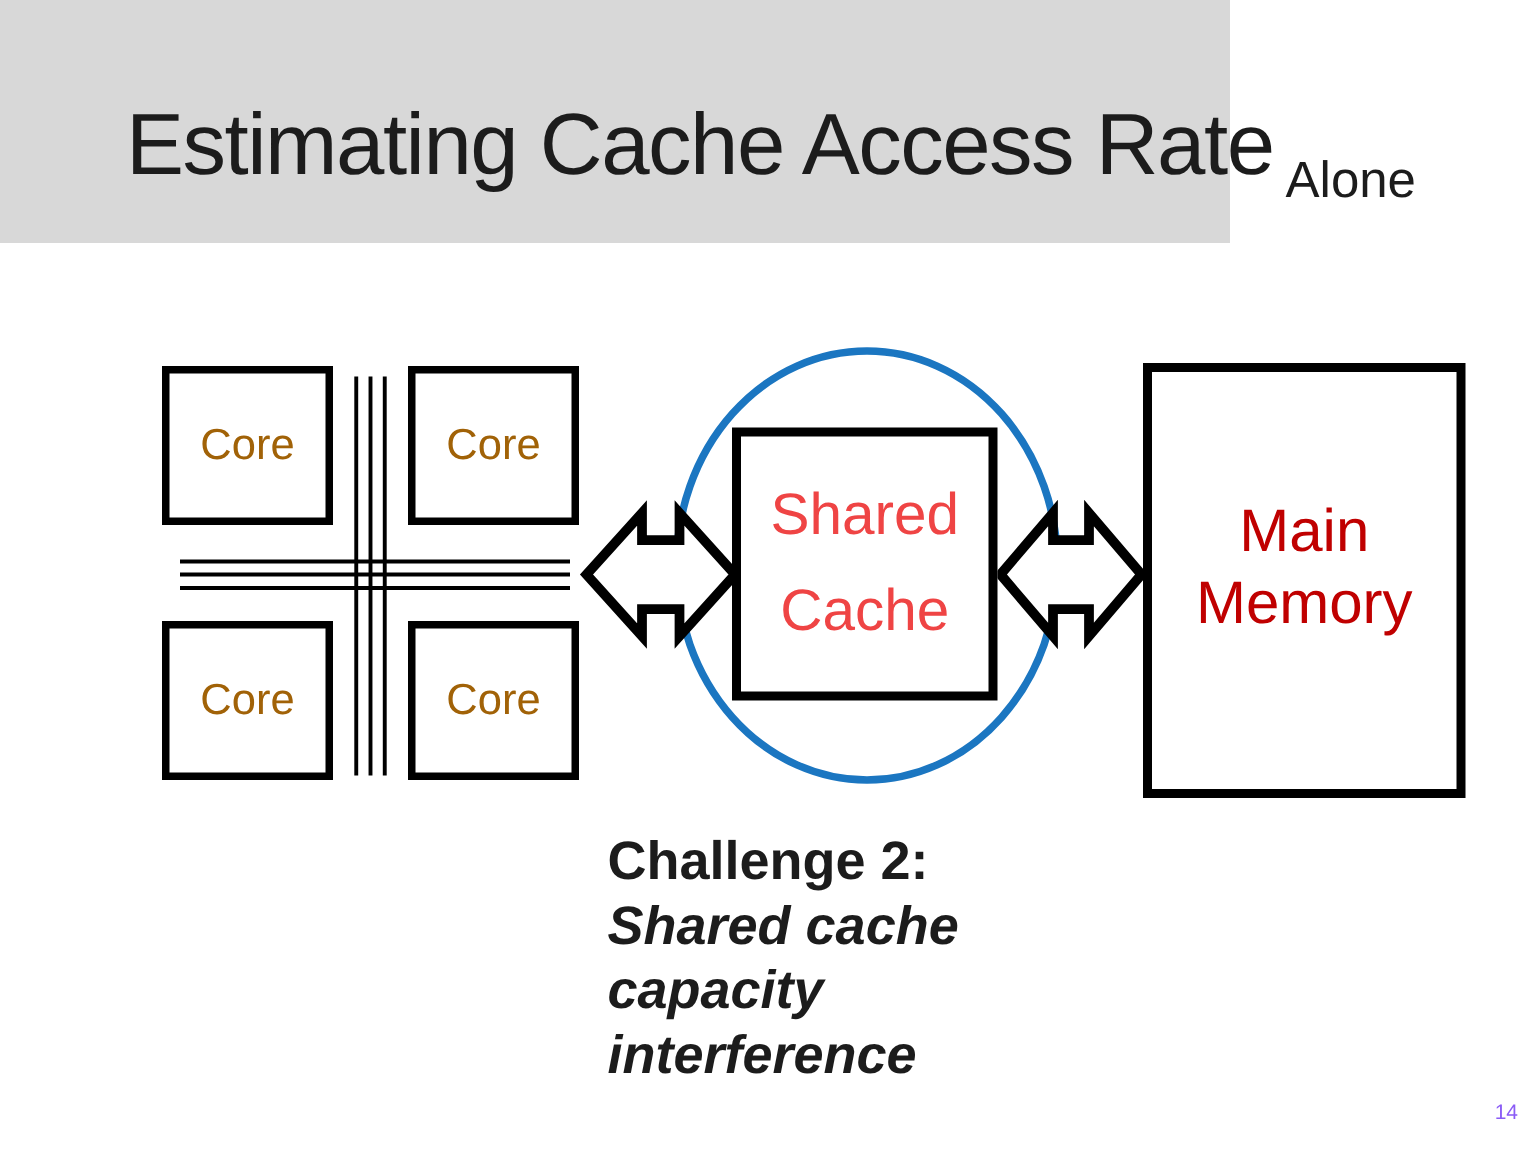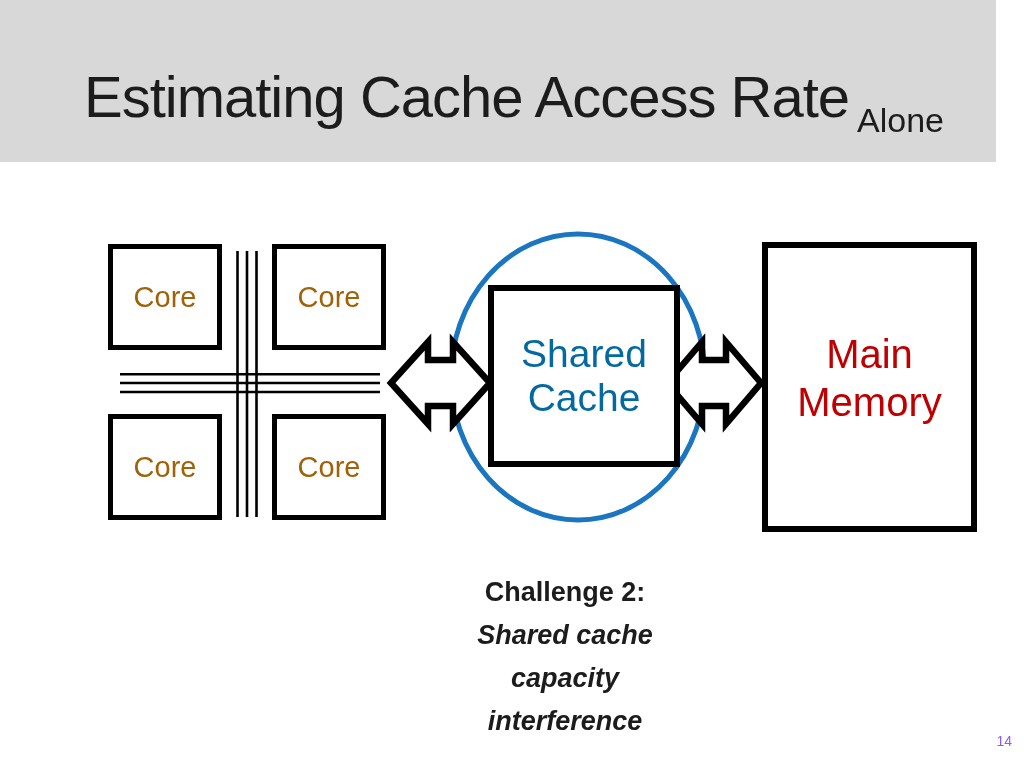--- a/index.html
+++ b/index.html
@@ -11,21 +11,21 @@
     width: 1024px;
     height: 768px;
     background: #ffffff;
     overflow: hidden;
   }
 
   
   .header {
     position: absolute;
     left: 0; top: 0;
-    width: 996px; height: 162px;
+    width: 820px; height: 162px;
     background: #d8d8d8;
   }
   .title {
     position: absolute;
     left: 84px; top: 68px;
     font-size: 58px;
     line-height: 58px;
     font-weight: 400;
     letter-spacing: -1px;
     color: #1c1c1c;
@@ -60,46 +60,46 @@
     width: 114px; height: 106px;
     font-size: 29px;
   }
   .core-tl { left: 108px; top: 244px; }
   .core-tr { left: 272px; top: 244px; }
   .core-bl { left: 108px; top: 414px; }
   .core-br { left: 272px; top: 414px; }
 
   .shared-cache-box {
     left: 488px; top: 285px;
-    width: 192px; height: 182px;
+    width: 177px; height: 182px;
     border-width: 6px;
     font-size: 39px;
-    line-height: 44px;
-    color: #0369a1;
+    line-height: 64px;
+    color: #ef4444;
     white-space: pre-line;
   }
   .main-memory-box {
     left: 762px; top: 242px;
     width: 215px; height: 290px;
     border-width: 6px;
     font-size: 40px;
     line-height: 48px;
     color: #c00000;
     white-space: pre-line;
     padding-bottom: 18px;
   }
 
   
   .caption {
     position: absolute;
-    left: 405px; top: 571px;
+    left: 405px; top: 552px;
     width: 320px;
-    text-align: center;
+    text-align: left;
     color: #1c1c1c;
-    font-size: 27px;
+    font-size: 36px;
     line-height: 43px;
   }
   .caption .caption-heading { font-weight: 700; }
   .caption .caption-body    { font-weight: 700; font-style: italic; white-space: pre-line; }
 
   
   .page-number {
     position: absolute;
     right: 12px; top: 733px;
     font-size: 14px;

